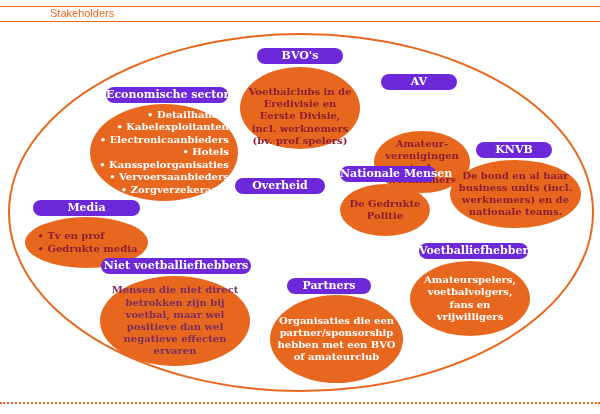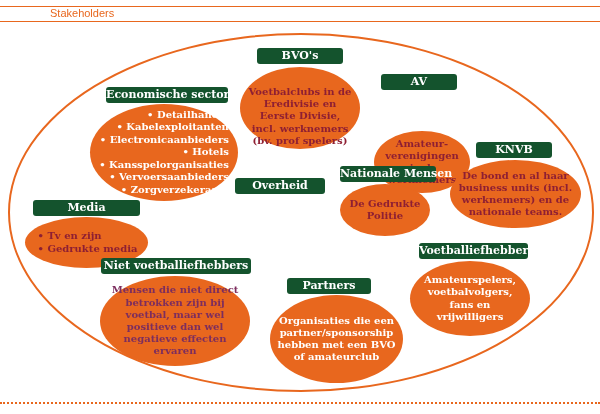--- a/index.html
+++ b/index.html
@@ -9,23 +9,23 @@
   .rule-top{top:6px;}
   .rule-bottom{top:21px;}
   .page-title{position:absolute;left:50px;top:7px;font-family:"Liberation Sans",sans-serif;
         font-size:11px;color:#E8671E;}
   .dotted-rule{position:absolute;left:0;top:402px;width:600px;height:0;
         border-top:2px dotted #E8671E;}
   .big-ellipse{position:absolute;left:8px;top:33px;width:582px;height:355px;
         border:2px solid #E8671E;border-radius:50%;background:#ffffff;z-index:1;}
   .bubble{position:absolute;border-radius:50%;background:#E8671E;z-index:2;
         display:flex;align-items:center;justify-content:center;text-align:center;}
-  .tag{position:absolute;z-index:3;height:16px;line-height:16px;background:#14532d;
+  .tag{position:absolute;z-index:3;height:16px;line-height:16px;background:#6d28d9;
         color:#ffffff;font-weight:bold;font-size:11px;text-align:center;
-        border-radius:3px;white-space:nowrap;}
+        border-radius:8px;white-space:nowrap;}
   .body{font-size:10px;font-weight:bold;line-height:1.22;padding:2px 6px;}
   .t-maroon{color:#8E1F33;}
   .t-white{color:#ffffff;}
   .t-purple{color:#7C2D5E;}
   ul.bullets{list-style:none;margin:0;padding:0;font-size:10px;font-weight:bold;line-height:1.25;}
   ul.bullets li::before{content:"•  ";}
   ul.bullets.centered li{text-align:right;}
   ul.bullets.hang{text-align:left;}
   ul.bullets.hang li{padding-left:12px;text-indent:-10px;}
 
@@ -92,21 +92,21 @@
 
   <div class="tag tag-over">Overheid</div>
 
   <div class="bubble bub-pol">
     <div class="body t-maroon">De Gedrukte Politie</div>
   </div>
   <div class="tag tag-pol">Nationale Mensen</div>
 
   <div class="bubble bub-media">
     <ul class="bullets hang t-maroon">
-      <li>Tv en zijn</li>
+      <li>Tv en prof</li>
       <li>Gedrukte media</li>
     </ul>
   </div>
   <div class="tag tag-media">Media</div>
 
   <div class="bubble bub-niet">
     <div class="body t-purple">Mensen die niet direct betrokken zijn bij voetbal, maar wel positieve dan wel negatieve effecten ervaren</div>
   </div>
   <div class="tag tag-niet">Niet voetballiefhebbers</div>
 

